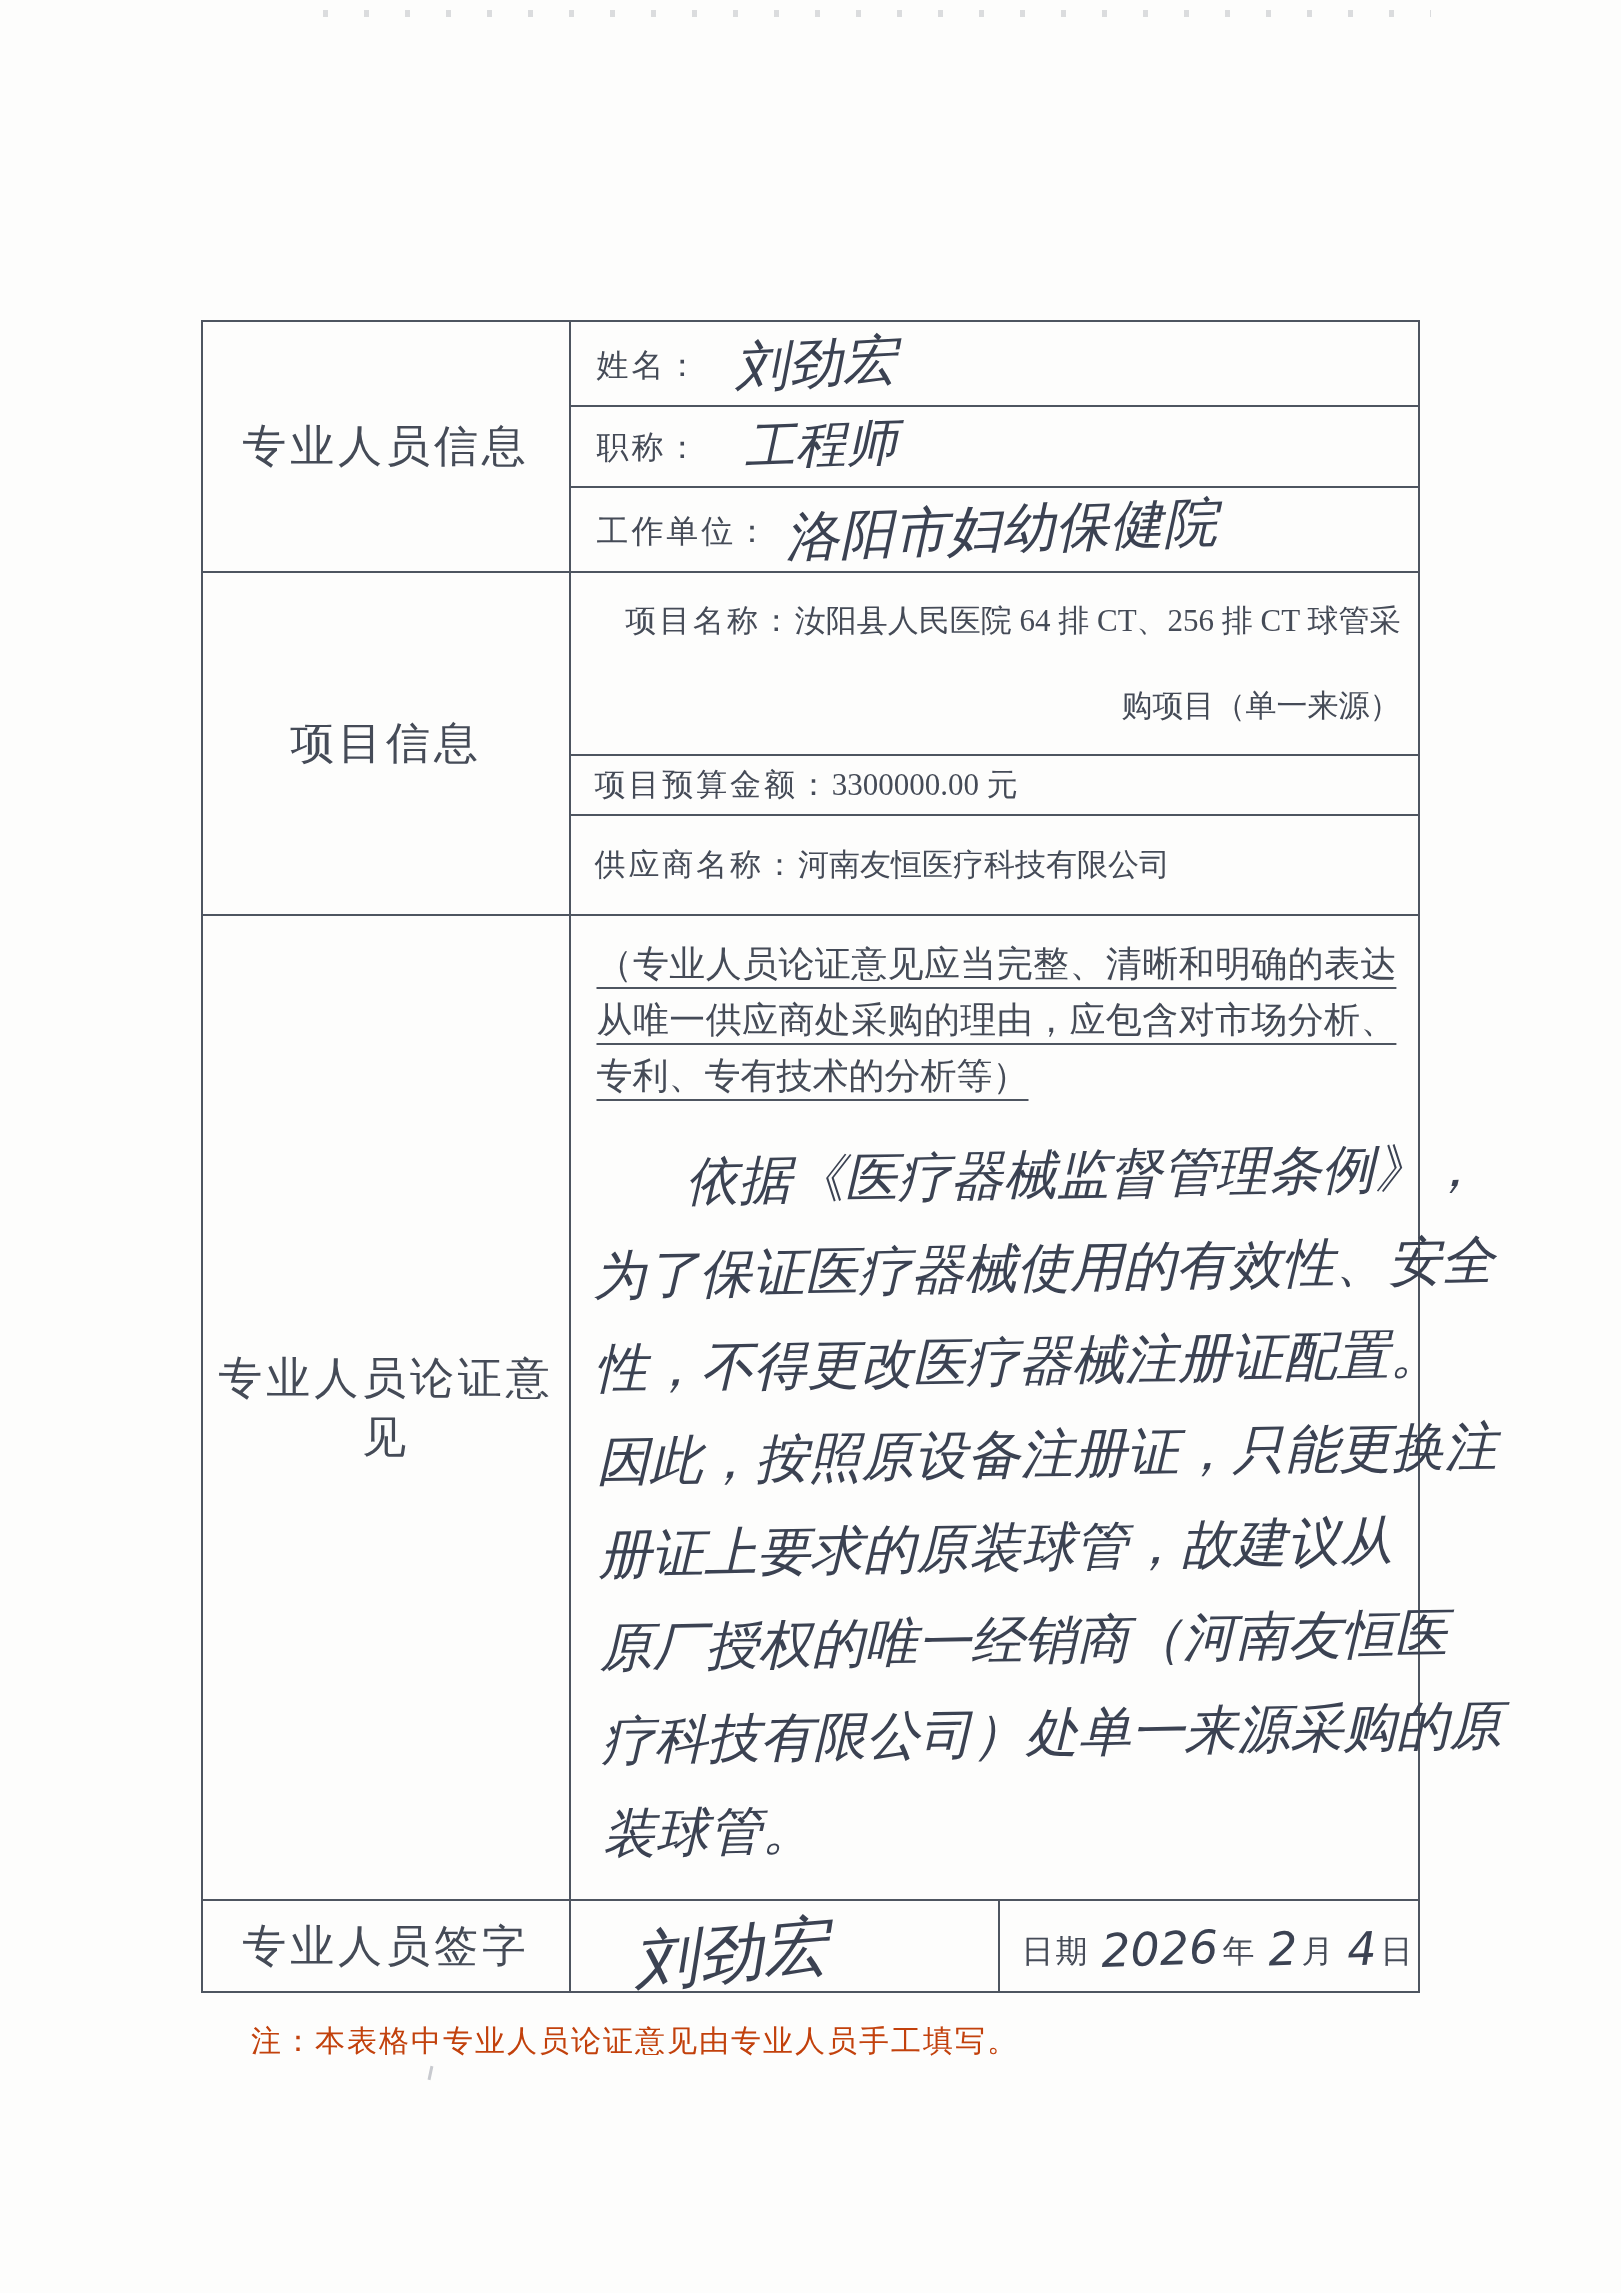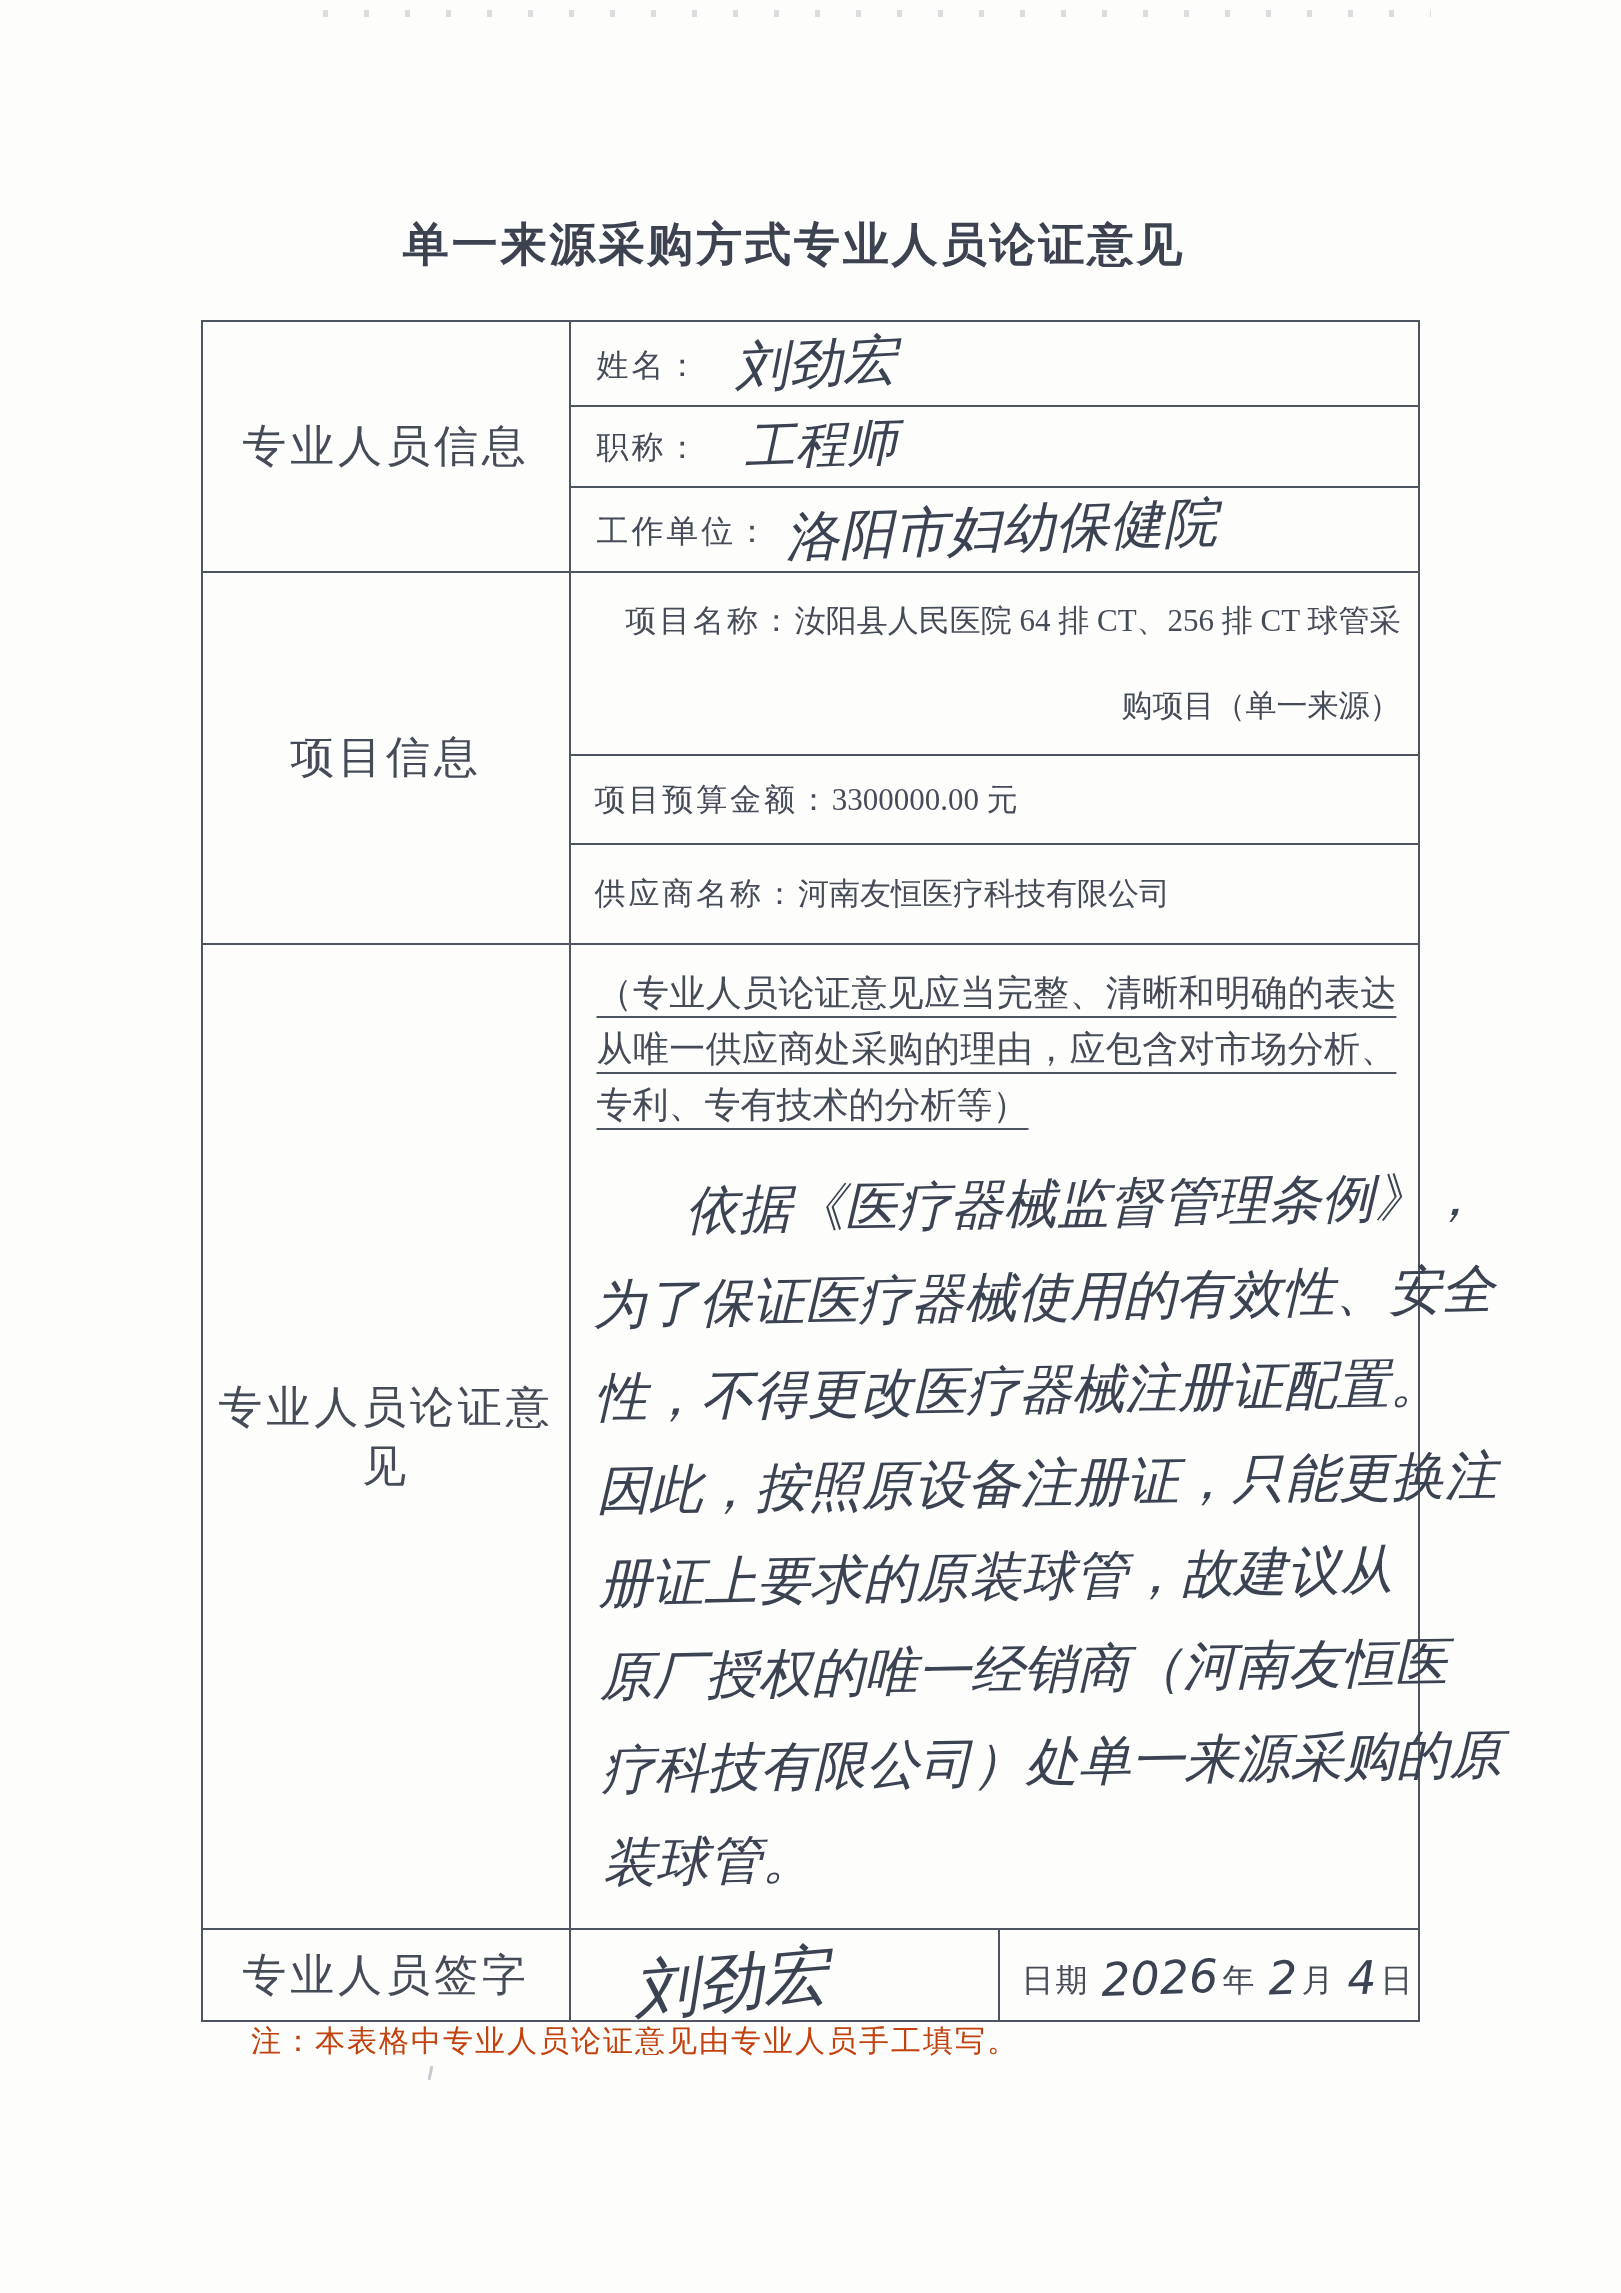--- a/index.html
+++ b/index.html
@@ -74,21 +74,20 @@
   }
 </style>
 </head>
 <body>
 
 <div class="page">
 
   <div class="scan-noise"></div>
   <div class="speck"></div>
 
-  <h1 class="title">单一来源采购方式专业人员论证意见</h1>
 
   <table class="form">
     <colgroup>
       <col style="width:368px">
         <col style="width:429px">
         <col style="width:420px">
     </colgroup>
 
     <tbody>
         <tr style="height:82px">
@@ -107,21 +106,21 @@
         <span class="plabel">工作单位：</span><span class="hw hw-unit">洛阳市妇幼保健院</span>
       </td>
     </tr>
 
     <tr style="height:171px">
       <td class="lblcell" rowspan="3">项目信息</td>
       <td class="projcell projname" colspan="2">
         <span class="plabel">项目名称：</span><span>汝阳县人民医院 64 排 CT、256 排 CT 球管采购项目（单一来源）</span>
       </td>
     </tr>
-    <tr style="height:89px">
+    <tr style="height:60px">
       <td class="projcell" colspan="2">
         <span class="plabel">项目预算金额：</span><span>3300000.00 元</span>
       </td>
     </tr>
     <tr style="height:100px">
       <td class="projcell" colspan="2">
         <span class="plabel">供应商名称：</span><span>河南友恒医疗科技有限公司</span>
       </td>
     </tr>
 

